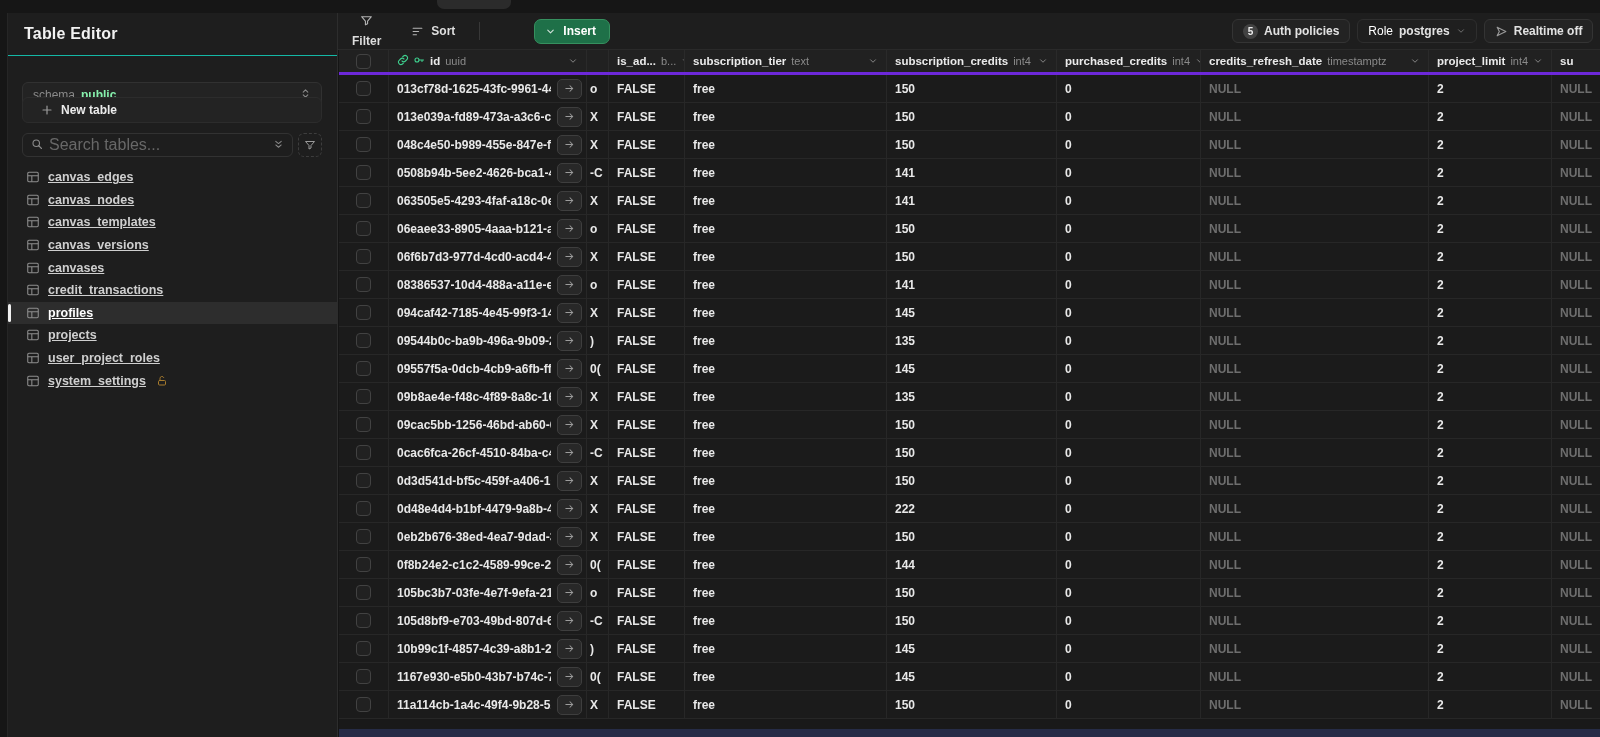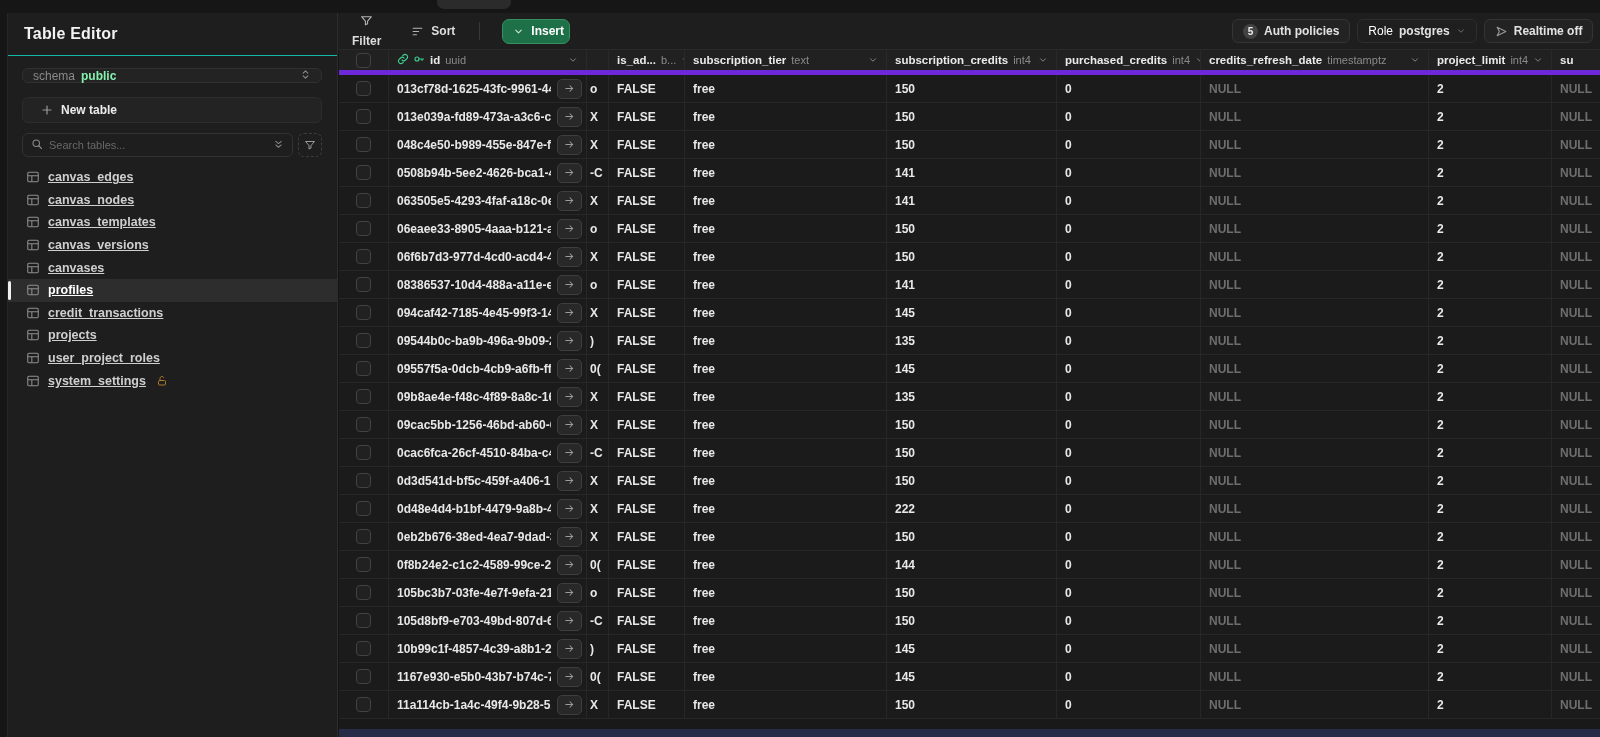--- a/index.html
+++ b/index.html
@@ -7,61 +7,61 @@
     font-family:"Liberation Sans", sans-serif; }
 
   .top-strip { position:absolute; top:0; left:0; width:1600px; height:13px; background:#161616; }
   .top-pill { position:absolute; top:0; left:437px; width:74px; height:9px; background:#2b2b2b; border-radius:0 0 7px 7px; }
 
   
   .sidebar { position:absolute; top:13px; left:0; width:338px; bottom:0; background:#1e1e1e; border-right:1px solid #2d2d2d; }
   .rail { position:absolute; top:0; left:0; width:8px; bottom:0; background:#161616; border-right:1px solid #262626; }
   .sidebar-header { height:43px; display:flex; align-items:center; padding-left:24px; border-bottom:1px solid #14b8a6; }
   .sidebar-title { font-size:16px; font-weight:bold; color:#f2f2f2; letter-spacing:.2px; }
-  .schema-select { position:absolute; left:22px; top:55px; width:300px; height:15px; background:#232323; border:1px solid #313131; border-radius:6px; display:flex; align-items:center; padding:0 10px; gap:6px; font-size:12px; }
+  .schema-select { position:absolute; left:22px; top:69px; width:300px; height:26px; background:#232323; border:1px solid #313131; border-radius:6px; display:flex; align-items:center; padding:0 10px; gap:6px; font-size:12px; }
   .schema-label { color:#8a8a8a; }
   .schema-value { color:#86efac; font-weight:bold; }
   .schema-select .sel-icon { margin-left:auto; color:#8a8a8a; }
   .new-table-btn { position:absolute; left:22px; top:84px; width:300px; height:26px; background:#232323; border:1px solid #2c2c2c; border-radius:6px; display:flex; align-items:center; padding:0 18px; gap:8px; font-size:12px; color:#ececec; font-weight:bold; cursor:pointer; }
   .new-table-btn .plus { color:#9a9a9a; display:flex; }
   .search-row { position:absolute; left:22px; top:120px; width:300px; height:24px; display:flex; gap:5px; }
   .search-input { flex:1; height:24px; background:transparent; border:1px solid #323232; border-radius:6px; display:flex; align-items:center; padding:0 8px; gap:6px; color:#8a8a8a; }
-  .search-input input { flex:1; background:transparent; border:none; outline:none; color:#cfcfcf; font-size:11px; font-family:inherit; }
+  .search-input input { flex:1; background:transparent; border:none; outline:none; color:#cfcfcf; font-size:16px; font-family:inherit; }
   .search-input input::placeholder { color:#686868; }
   .tbl-filter-btn { width:24px; height:24px; border:1px dashed #3d3d3d; border-radius:6px; background:transparent; color:#9a9a9a; display:flex; align-items:center; justify-content:center; cursor:pointer; }
   .table-list { position:absolute; left:8px; right:0; top:153px; }
   .table-item { height:22.6px; display:flex; align-items:center; gap:8px; padding-left:18px; cursor:pointer; position:relative; }
   .table-item .t-icon { color:#8f8f8f; display:flex; }
   .table-item .t-label { font-size:12.5px; font-weight:600; color:#cfcfcf;text-decoration:underline; }
   .table-item.selected { background:#2d2d2d; }
   .table-item.selected::before { content:""; position:absolute; left:0; top:2px; bottom:2px; width:3px; background:#f0f0f0; border-radius:2px; }
   .table-item.selected .t-label { color:#ffffff; font-weight:bold; }
   .lock { color:#a77b2d; display:flex; margin-left:2px; }
 
   
   .toolbar { position:absolute; left:338px; top:13px; right:0; height:37px; background:#1e1e1e; border-bottom:1px solid #2a2a2a; display:flex; align-items:center; }
   .tb-ghost { display:flex; align-items:center; gap:7px; font-size:12px; font-weight:600; color:#dedede; background:none; border:none; cursor:pointer; font-family:inherit; }
   .tb-ghost .gi { color:#b5b5b5; display:flex; }
   .tb-filter { margin-left:14px;flex-direction:column; }
   .tb-sort { margin-left:30px; }
   .tb-divider { width:1px; height:18px; background:#383838; margin:0 22px 0 24px; }
-  .insert-btn { height:25px; display:flex; align-items:center; gap:7px; padding:0 5px 0 10px; background:#1e7048; border:1px solid #36905f; border-radius:7px; color:#fff; font-weight:bold; font-size:12px; cursor:pointer; font-family:inherit; }
+  .insert-btn { height:25px; display:flex; align-items:center; gap:7px; padding:0 13px 0 10px; background:#1e7048; border:1px solid #36905f; border-radius:7px; color:#fff; font-weight:bold; font-size:12px; cursor:pointer; font-family:inherit;margin-left:32px; }
   .insert-btn .chev { color:rgba(255,255,255,.8); display:flex; }
   .tb-right { position:absolute; left:894px; top:6px; display:flex; gap:7px; align-items:center; }
   .pill-btn { height:24px; display:flex; align-items:center; gap:6px; padding:0 10px; background:#232323; border:1px solid #343434; border-radius:6px; font-size:12px; font-weight:bold; color:#e2e2e2; cursor:pointer; font-family:inherit; white-space:nowrap; }
   .pill-btn .pi { color:#9a9a9a; display:flex; }
   .badge { width:15px; height:15px; border-radius:50%; background:#424242; color:#eee; font-size:10px; font-weight:bold; display:flex; align-items:center; justify-content:center; }
   .role-btn { background:#1f1f1f; border-color:#2e2e2e; }
   .role-btn .role-prefix { color:#ffffff; font-weight:normal; }
   .role-btn .chev { color:#6f6f6f; display:flex; }
 
   
   .cw0{width:50px}.cw1{width:198px}.cw2{width:22px}.cw3{width:76px}.cw4{width:202px}
   .cw5{width:170px}.cw6{width:144px}.cw7{width:228px}.cw8{width:123px}.cw9{width:47px;flex:1;border-right:none!important}
-  .grid-header { position:absolute; left:339px; top:50px; right:0; height:25px; background:#212121; border-bottom:5px solid #6d28d9; display:flex; }
+  .grid-header { position:absolute; left:339px; top:50px; right:0; height:25px; background:#212121; border-bottom:3px solid #6d28d9; display:flex; }
   .hcell { display:flex; align-items:center; gap:5px; padding:0 8px; border-right:1px solid #2a2a2a; font-size:11.5px; overflow:hidden; white-space:nowrap; }
   .hname { font-weight:bold; color:#eaeaea; }
   .htype { color:#8a8a8a; font-size:11px; }
   .hchev { margin-left:auto; color:#858585; display:flex; }
   .hicons { display:flex; gap:4px; align-items:center; color:#3ecf8e; }
   .grid-body { position:absolute; left:339px; top:75px; right:0; bottom:0; background:#191919; }
   .grow { display:flex; height:28px; background:#1b1b1b; border-bottom:1px solid #272727; }
   .gcell { display:flex; align-items:center; padding:0 8px; border-right:1px solid #272727; font-size:12px; font-weight:bold; color:#e8e8e8; overflow:hidden; white-space:nowrap; }
   .gcell.null-val { color:#6e6e6e; }
   .c-select { justify-content:center; padding:0; }
@@ -171,38 +171,38 @@
       <div class="table-item">
     <span class="t-icon">
       <svg width="14" height="14" viewBox="0 0 24 24" fill="none" stroke="currentColor" stroke-width="1.8">
             <rect x="3" y="4" width="18" height="16" rx="2"></rect>
             <path d="M3 10h18M10 10v10"></path>
           </svg>
     </span>
     <span class="t-label">canvases</span>
 
   </div>
+      <div class="table-item">
+    <span class="t-icon">
+      <svg width="14" height="14" viewBox="0 0 24 24" fill="none" stroke="currentColor" stroke-width="1.8">
+            <rect x="3" y="4" width="18" height="16" rx="2"></rect>
+            <path d="M3 10h18M10 10v10"></path>
+          </svg>
+    </span>
+    <span class="t-label">credit_transactions</span>
+
+  </div>
       <div class="table-item selected">
     <span class="t-icon">
       <svg width="14" height="14" viewBox="0 0 24 24" fill="none" stroke="currentColor" stroke-width="1.8">
             <rect x="3" y="4" width="18" height="16" rx="2"></rect>
             <path d="M3 10h18M10 10v10"></path>
           </svg>
     </span>
     <span class="t-label">profiles</span>
-
-  </div>
-      <div class="table-item">
-    <span class="t-icon">
-      <svg width="14" height="14" viewBox="0 0 24 24" fill="none" stroke="currentColor" stroke-width="1.8">
-            <rect x="3" y="4" width="18" height="16" rx="2"></rect>
-            <path d="M3 10h18M10 10v10"></path>
-          </svg>
-    </span>
-    <span class="t-label">credit_transactions</span>
 
   </div>
       <div class="table-item">
     <span class="t-icon">
       <svg width="14" height="14" viewBox="0 0 24 24" fill="none" stroke="currentColor" stroke-width="1.8">
             <rect x="3" y="4" width="18" height="16" rx="2"></rect>
             <path d="M3 10h18M10 10v10"></path>
           </svg>
     </span>
     <span class="t-label">projects</span>

